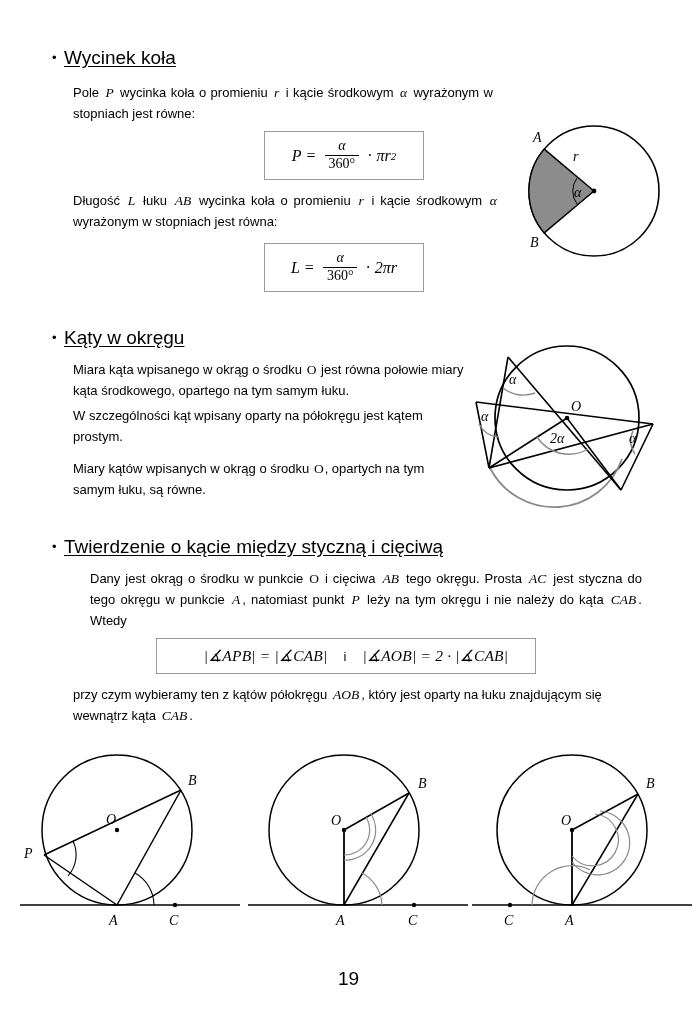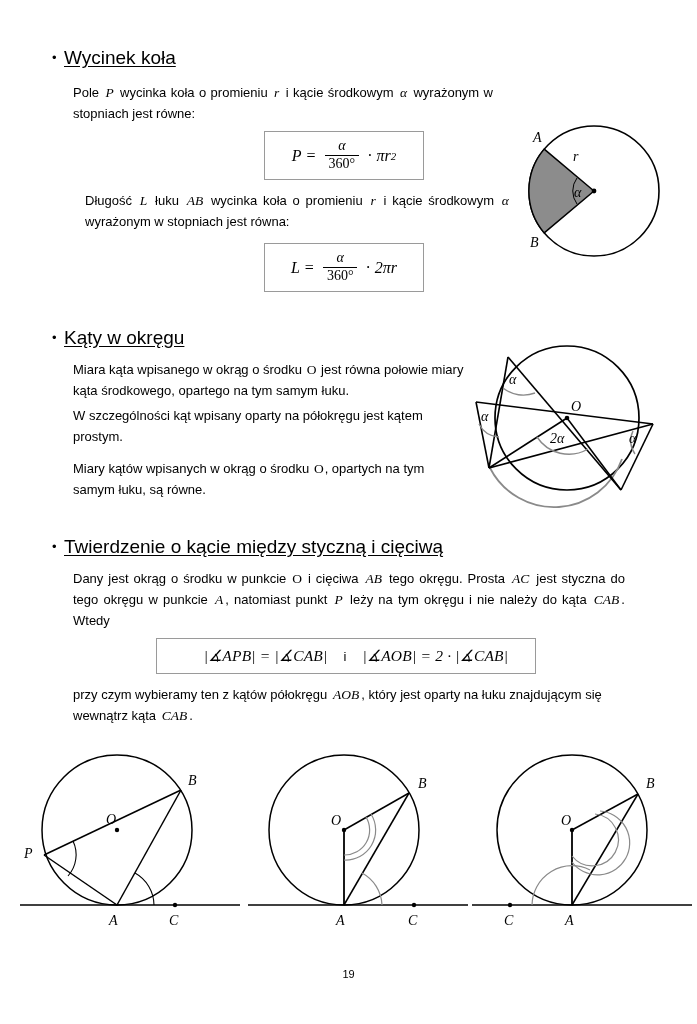--- a/index.html
+++ b/index.html
@@ -105,21 +105,21 @@
   .lbl {
     font-family: "Liberation Serif", serif;
     font-style: italic;
     font-size: 14px;
     fill: #000;
   }
   .pagenum {
     position: absolute;
     width: 100%;
     text-align: center;
-    font-size: 11px;
+    font-size: 19px;
   }
 </style>
 </head>
 <body>
 
 <div class="page">
 
   <div class="bullet-row" style="left:52px; top:50px;">
     <span class="bullet-dot">•</span>
     <span class="bullet-title">Wycinek koła</span>
@@ -142,21 +142,21 @@
       <span class="frac">
         <span class="num">α</span>
         <span class="den">360°</span>
       </span>
       <span class="opdot">·</span>
       <span class="it">πr</span>
         <span class="sup">2</span>
     </span>
   </div>
 
-  <div class="para" style="left:73px; top:190px; width:426px;margin-left:12px;">
+  <div class="para" style="left:73px; top:190px; width:426px;">
     <span>Długość</span>
     <span class="mi">L</span>
     <span>łuku</span>
     <span class="mi">AB</span>
     <span>wycinka koła o promieniu</span>
     <span class="mi">r</span>
     <span>i kącie środkowym</span>
     <span class="mi">α</span>
     <span>wyrażonym w stopniach jest równa:</span>
   </div>
@@ -236,21 +236,21 @@
       <text class="lbl" x="167" y="117">α</text>
       <text class="lbl" x="88" y="117">2α</text>
     </svg>
   </div>
 
   <div class="bullet-row" style="left:52px; top:539px;">
     <span class="bullet-dot">•</span>
     <span class="bullet-title">Twierdzenie o kącie między styczną i cięciwą</span>
   </div>
 
-  <div class="para" style="left:73px; top:568px; width:552px;">
+  <div class="para" style="left:90px; top:568px; width:552px;">
     <span>Dany jest okrąg o środku w punkcie</span>
     <span class="mi-up">O</span>
     <span>i cięciwa</span>
     <span class="mi">AB</span>
     <span>tego okręgu. Prosta</span>
     <span class="mi">AC</span>
     <span>jest styczna do tego okręgu w punkcie</span>
     <span class="mi">A</span><span>, natomiast punkt</span>
     <span class="mi">P</span>
     <span>leży na tym okręgu i nie należy do kąta</span>

